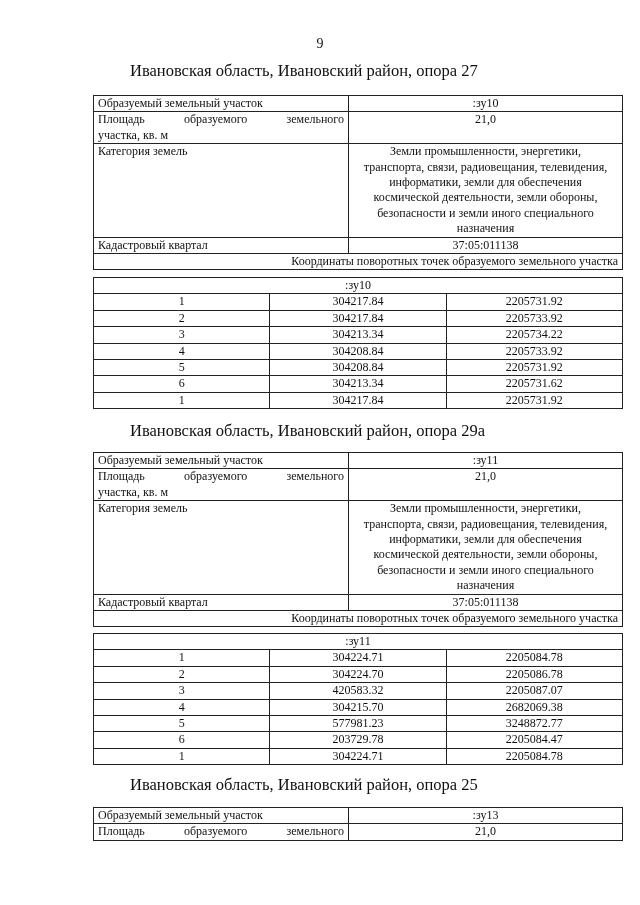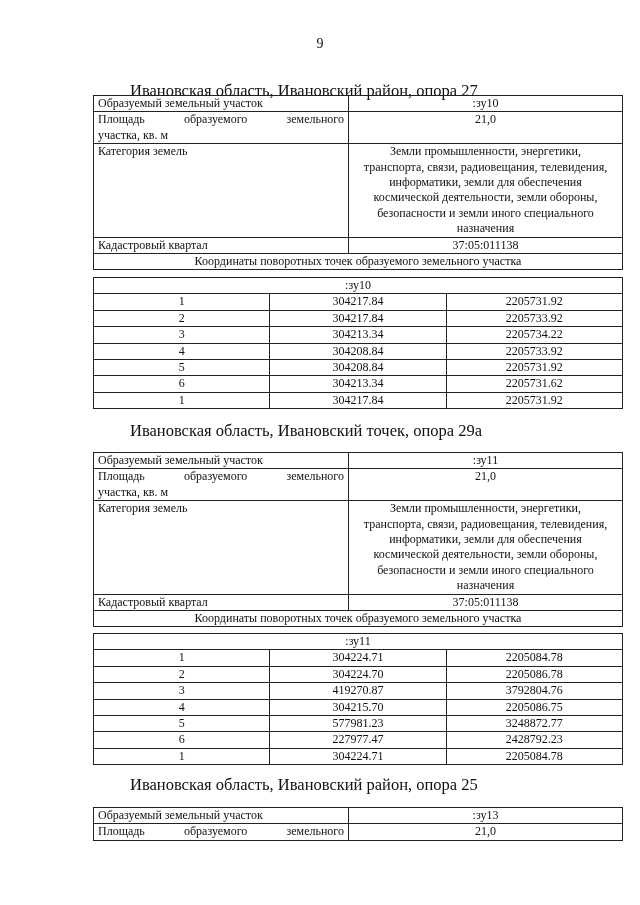--- a/index.html
+++ b/index.html
@@ -18,32 +18,32 @@
     table.info {
       position: absolute; left: 93px; width: 530px;
       border-collapse: collapse; table-layout: fixed;
       font-size: 12px; line-height: 15.4px;
     }
     table.info td {
       border: 1px solid #222; padding: 0 4px; vertical-align: top;
     }
     td.label { width: 246px; }
     td.value { text-align: center; }
-    td.full { text-align: center; }
+    td.full { text-align: right; }
     .label-line2 { display: block; text-align: right; text-align-last: left; }
     .coords td { text-align: center; padding: 0; }
     .c1 { width: 168px; }
     .c2 { width: 169px; }
   </style>
 </head>
 <body>
 
 <div class="page-number">9</div>
 
-<div class="section-heading" style="top:61px;margin-top:20px;">Ивановская область, Ивановский район, опора 27</div>
+<div class="section-heading" style="top:61px;">Ивановская область, Ивановский район, опора 27</div>
 <table class="info" style="top:95px;">
   <tbody>
       <tr>
     <td class="label">Образуемый земельный участок</td>
     <td class="value">:зу10</td>
   </tr>
   <tr>
     <td class="label">
       <span class="justify" style="display:block;text-align:justify;text-align-last:justify;">Площадь образуемого земельного</span>
       <span class="label-line2">участка, кв. м</span>
@@ -99,21 +99,21 @@
     <td>2205731.62</td>
   </tr>
   <tr>
     <td>1</td>
     <td>304217.84</td>
     <td>2205731.92</td>
   </tr>
 </tbody>
   </table>
 
-<div class="section-heading" style="top:421px;">Ивановская область, Ивановский точек, опора 29а</div>
+<div class="section-heading" style="top:421px;">Ивановская область, Ивановский район, опора 29а</div>
 <table class="info" style="top:452px;">
   <tbody>
       <tr>
     <td class="label">Образуемый земельный участок</td>
     <td class="value">:зу11</td>
   </tr>
   <tr>
     <td class="label">
       <span style="display:block;text-align:justify;text-align-last:justify;">Площадь образуемого земельного</span>
       <span class="label-line2">участка, кв. м</span>
@@ -143,37 +143,37 @@
     <td class="c2">304224.71</td>
     <td>2205084.78</td>
   </tr>
   <tr>
     <td>2</td>
     <td>304224.70</td>
     <td>2205086.78</td>
   </tr>
   <tr>
     <td>3</td>
-    <td>419270.87</td>
-    <td>3792804.76</td>
+    <td>420583.32</td>
+    <td>2205087.07</td>
   </tr>
   <tr>
     <td>4</td>
     <td>304215.70</td>
-    <td>2205086.75</td>
+    <td>2682069.38</td>
   </tr>
   <tr>
     <td>5</td>
     <td>577981.23</td>
     <td>3248872.77</td>
   </tr>
   <tr>
     <td>6</td>
-    <td>227977.47</td>
-    <td>2428792.23</td>
+    <td>203729.78</td>
+    <td>2205084.47</td>
   </tr>
   <tr>
     <td>1</td>
     <td>304224.71</td>
     <td>2205084.78</td>
   </tr>
 </tbody>
   </table>
 
 <div class="section-heading" style="top:775px;">Ивановская область, Ивановский район, опора 25</div>

